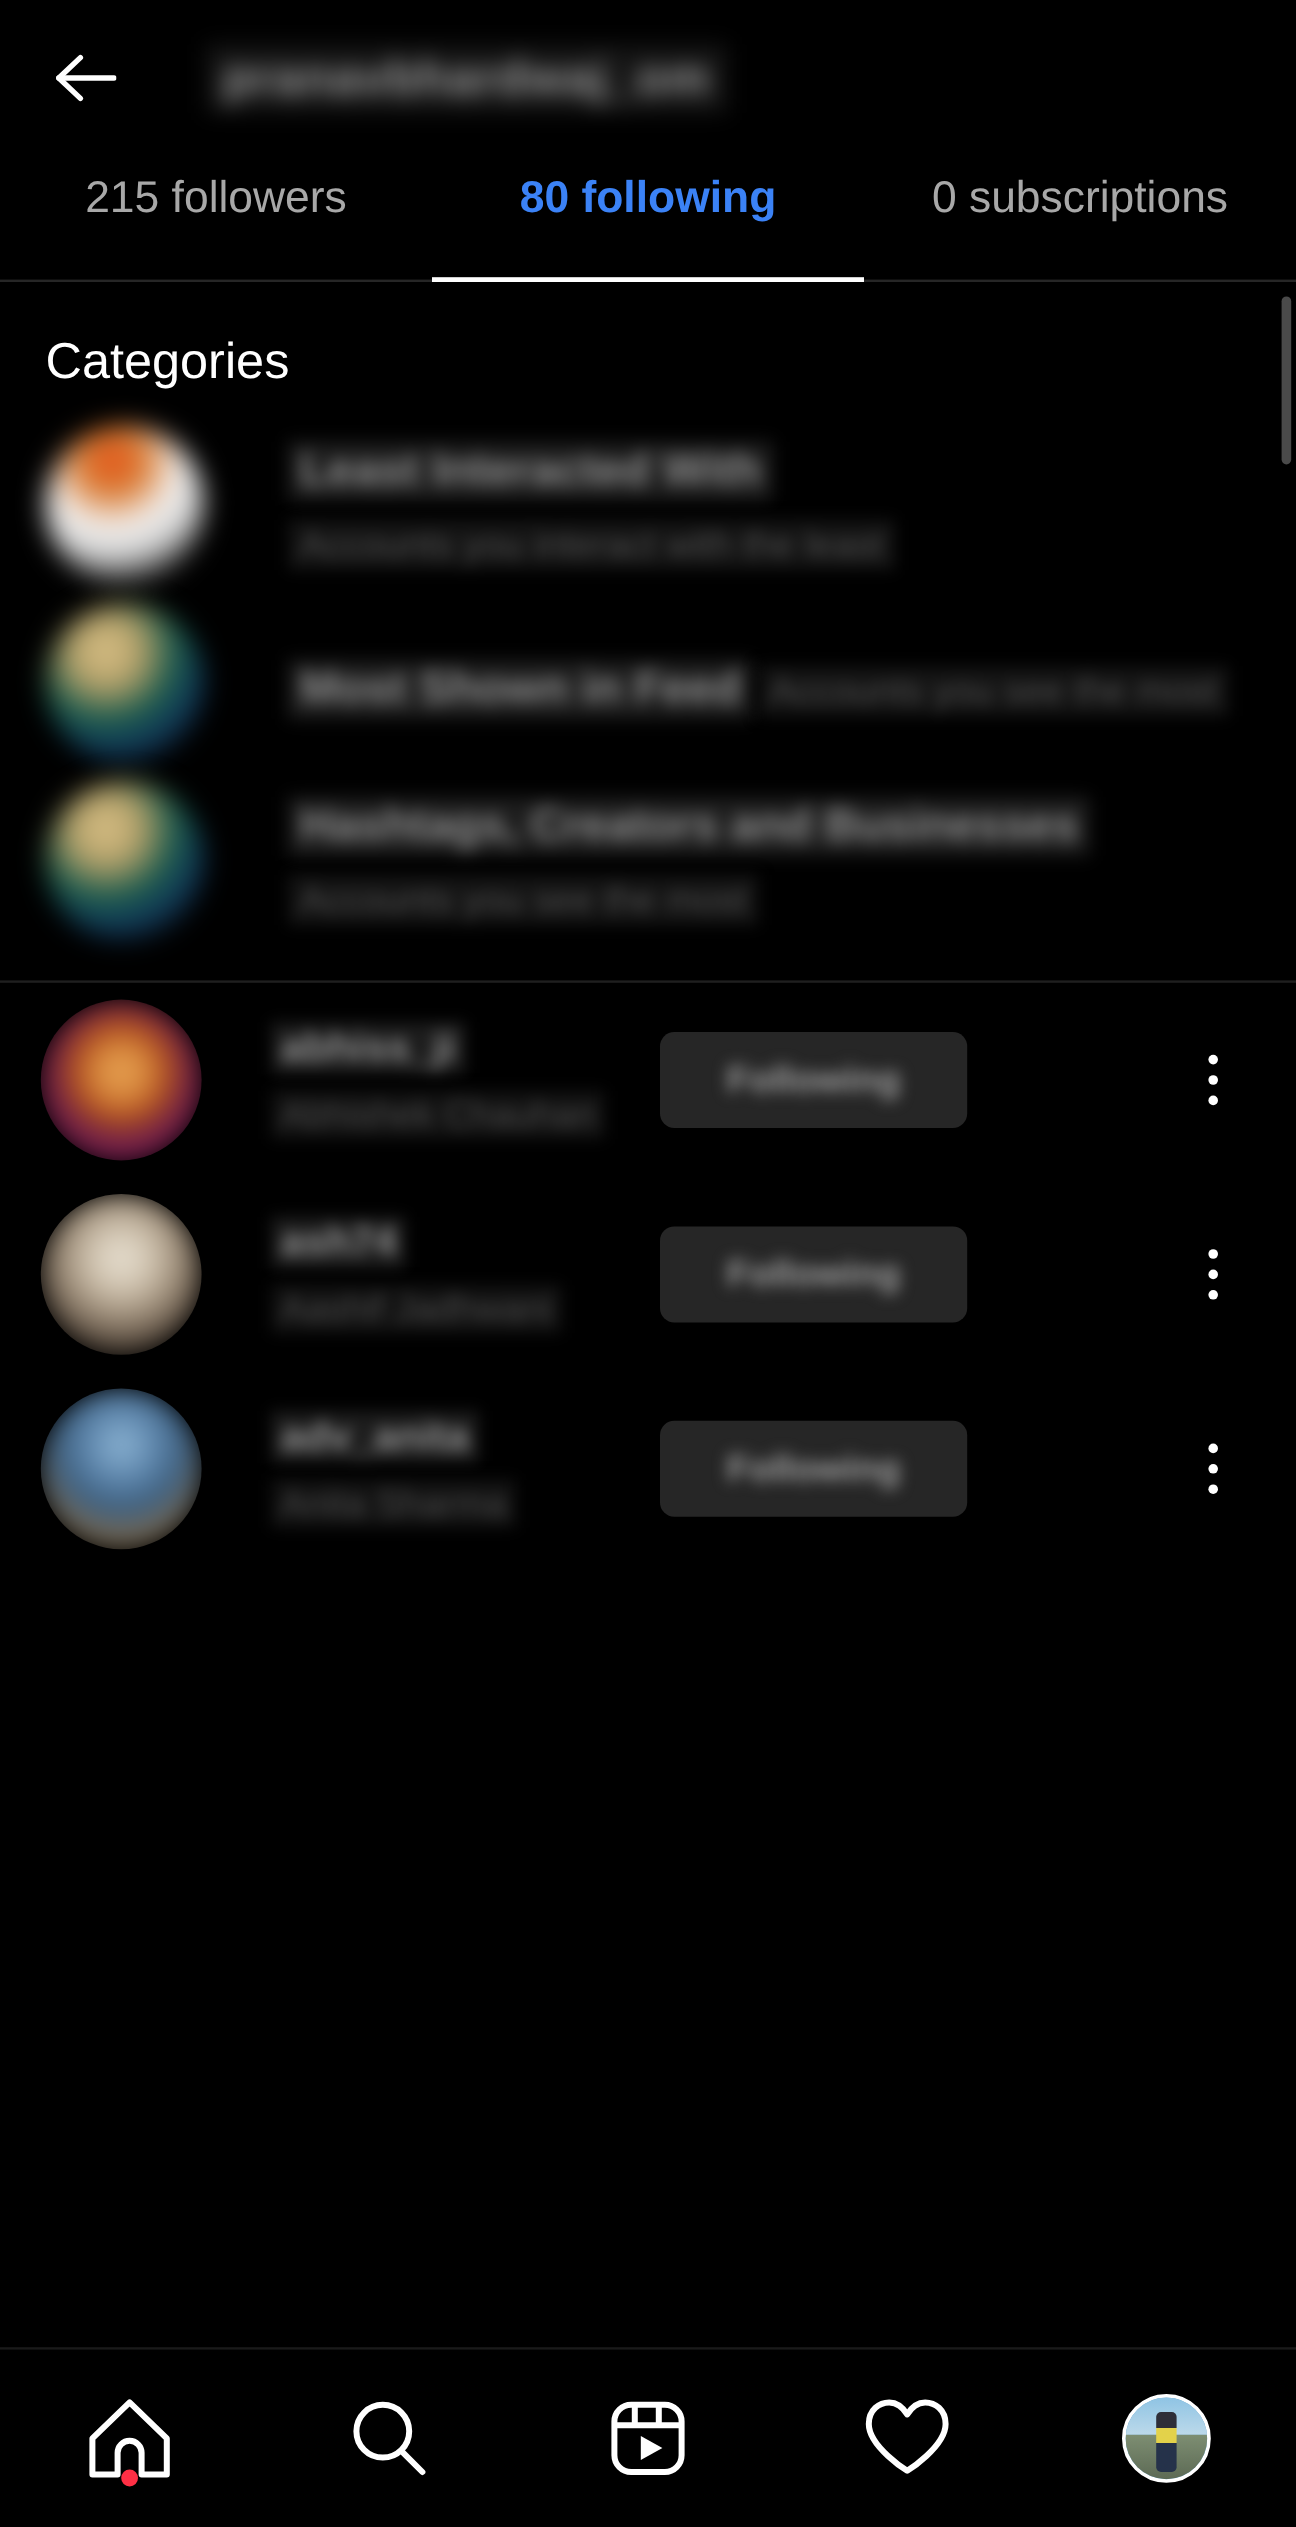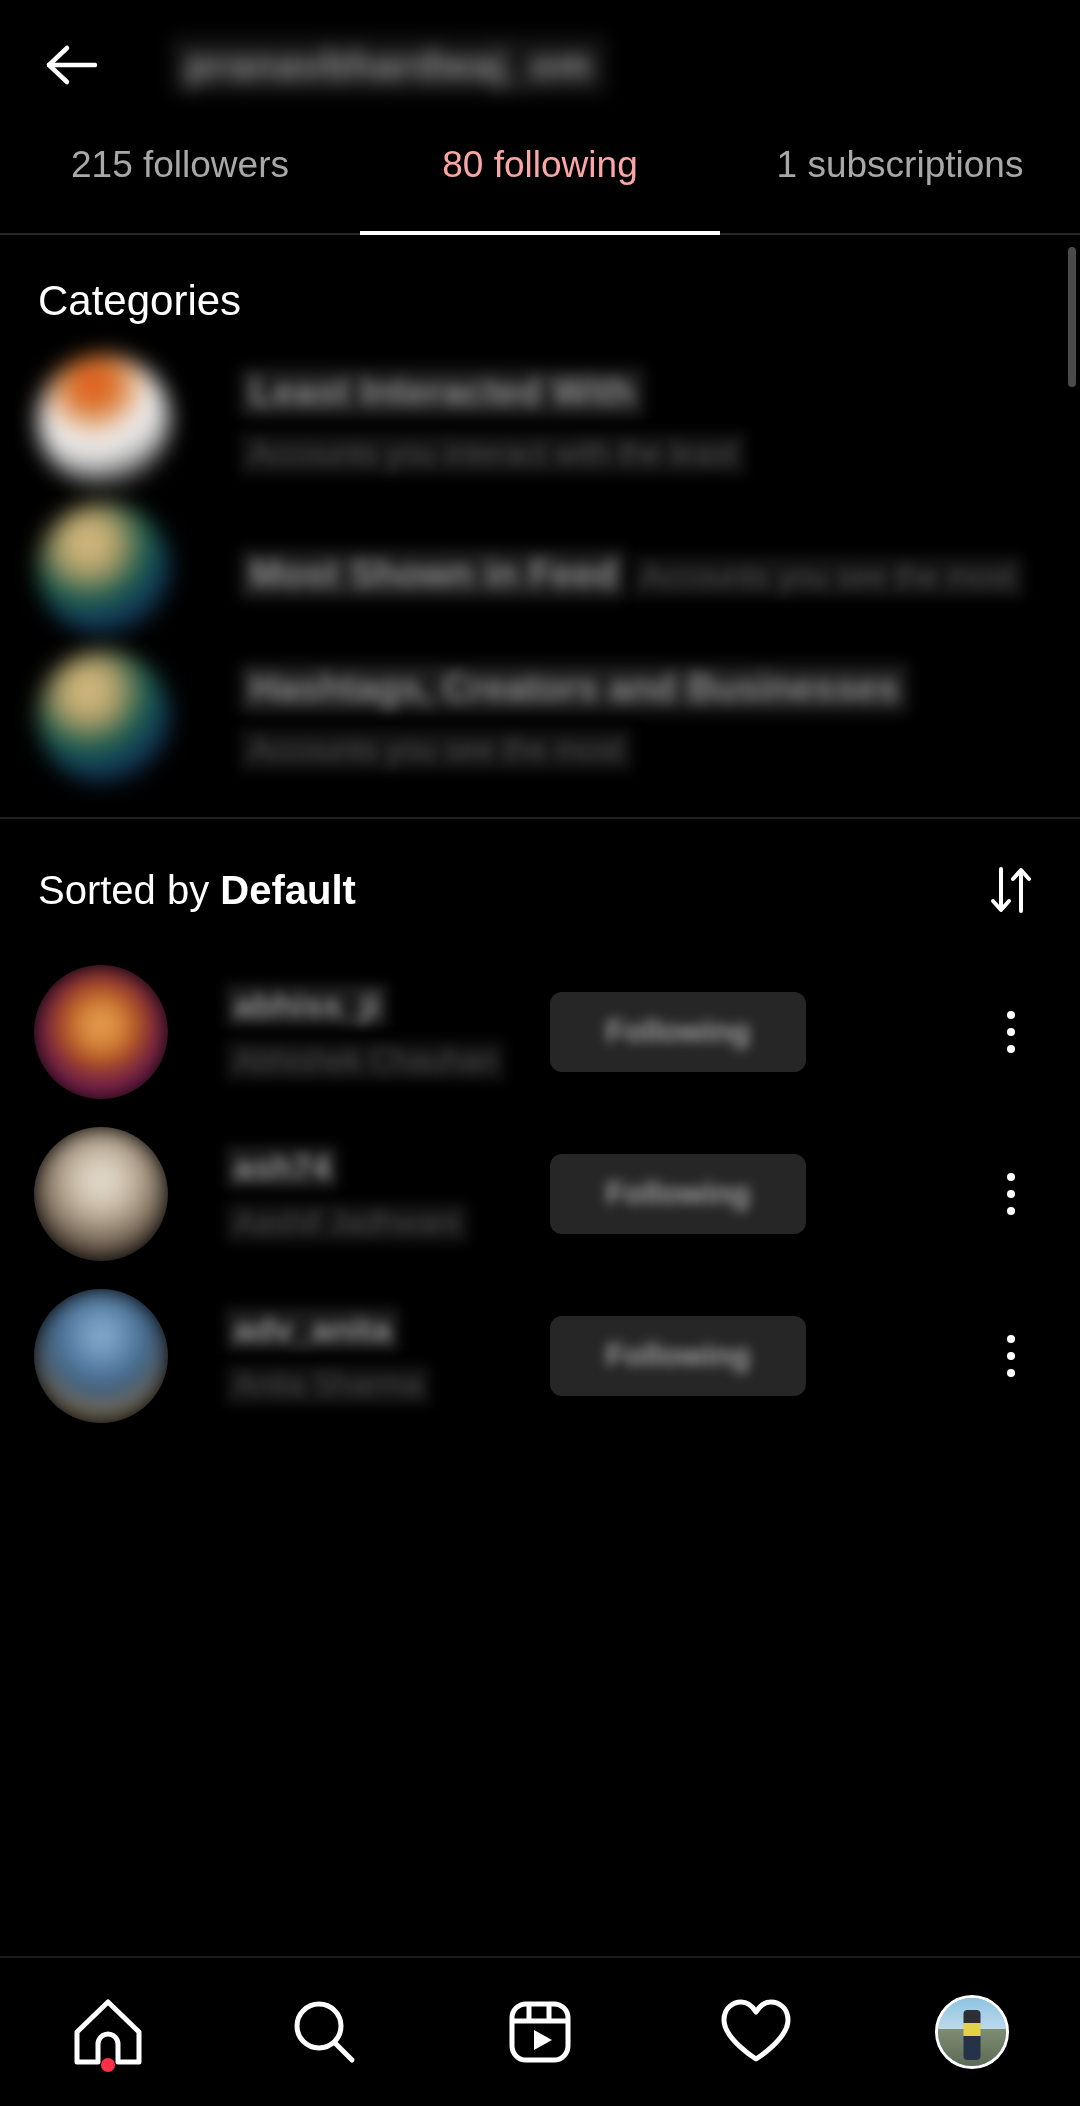--- a/index.html
+++ b/index.html
@@ -58,21 +58,21 @@
     flex: 1 1 0;
     display: flex;
     align-items: flex-start;
     justify-content: center;
     padding-top: 14px;
     position: relative;
     font-size: 37px;
     color: #a8a8a8;
     font-weight: 400;
   }
-  .tab.active { color: #fca5a5; font-weight: 400; }
+  .tab.active { color: #3b82f6; font-weight: 700; }
   .tab.active::after {
     content: "";
     position: absolute;
     left: 0; right: 0; bottom: -2px;
     height: 4px;
     background: #fff;
   }
 
   
   .body {
@@ -269,21 +269,21 @@
       </svg>
     </div>
     <div class="header-title-wrap">
       <div class="blurred-title">pranavbhardwaj_om</div>
     </div>
   </div>
 
   <div class="tabs">
     <div class="tab">215 followers</div>
     <div class="tab active">80 following</div>
-    <div class="tab">1 subscriptions</div>
+    <div class="tab">0 subscriptions</div>
   </div>
 
   <div class="body">
     <div class="scrollbar"></div>
 
     <div class="section-title">Categories</div>
 
     <div class="cat-row">
       <div class="cat-av a1"></div>
       <div class="cat-text">
@@ -303,31 +303,20 @@
     <div class="cat-row">
       <div class="cat-av a3"></div>
       <div class="cat-text">
         <div class="cat-title">Hashtags, Creators and Businesses</div>
         <div class="cat-sub">Accounts you see the most</div>
       </div>
     </div>
 
     <div class="section-divider"></div>
 
-    <div class="sort-bar">
-      <div class="sort-text"><span>Sorted by </span><b>Default</b></div>
-      <div class="sort-icon">
-        <svg viewBox="0 0 54 54" fill="none">
-          <line x1="17" y1="6" x2="17" y2="46" stroke="#fff" stroke-width="4" stroke-linecap="round"></line>
-          <path d="M9 38 L17 47 L25 38" stroke="#fff" stroke-width="4" stroke-linecap="round" stroke-linejoin="round"></path>
-          <line x1="37" y1="48" x2="37" y2="8" stroke="#fff" stroke-width="4" stroke-linecap="round"></line>
-          <path d="M29 16 L37 7 L45 16" stroke="#fff" stroke-width="4" stroke-linecap="round" stroke-linejoin="round"></path>
-        </svg>
-      </div>
-    </div>
 
     <div class="user-row">
       <div class="av-ring r1">
           <div class="inner"></div>
         </div>
       <div class="user-text">
         <div class="u-name">abhiss_ji</div>
         <div class="u-full">Abhishek Chauhan</div>
       </div>
       <div class="follow-btn">

